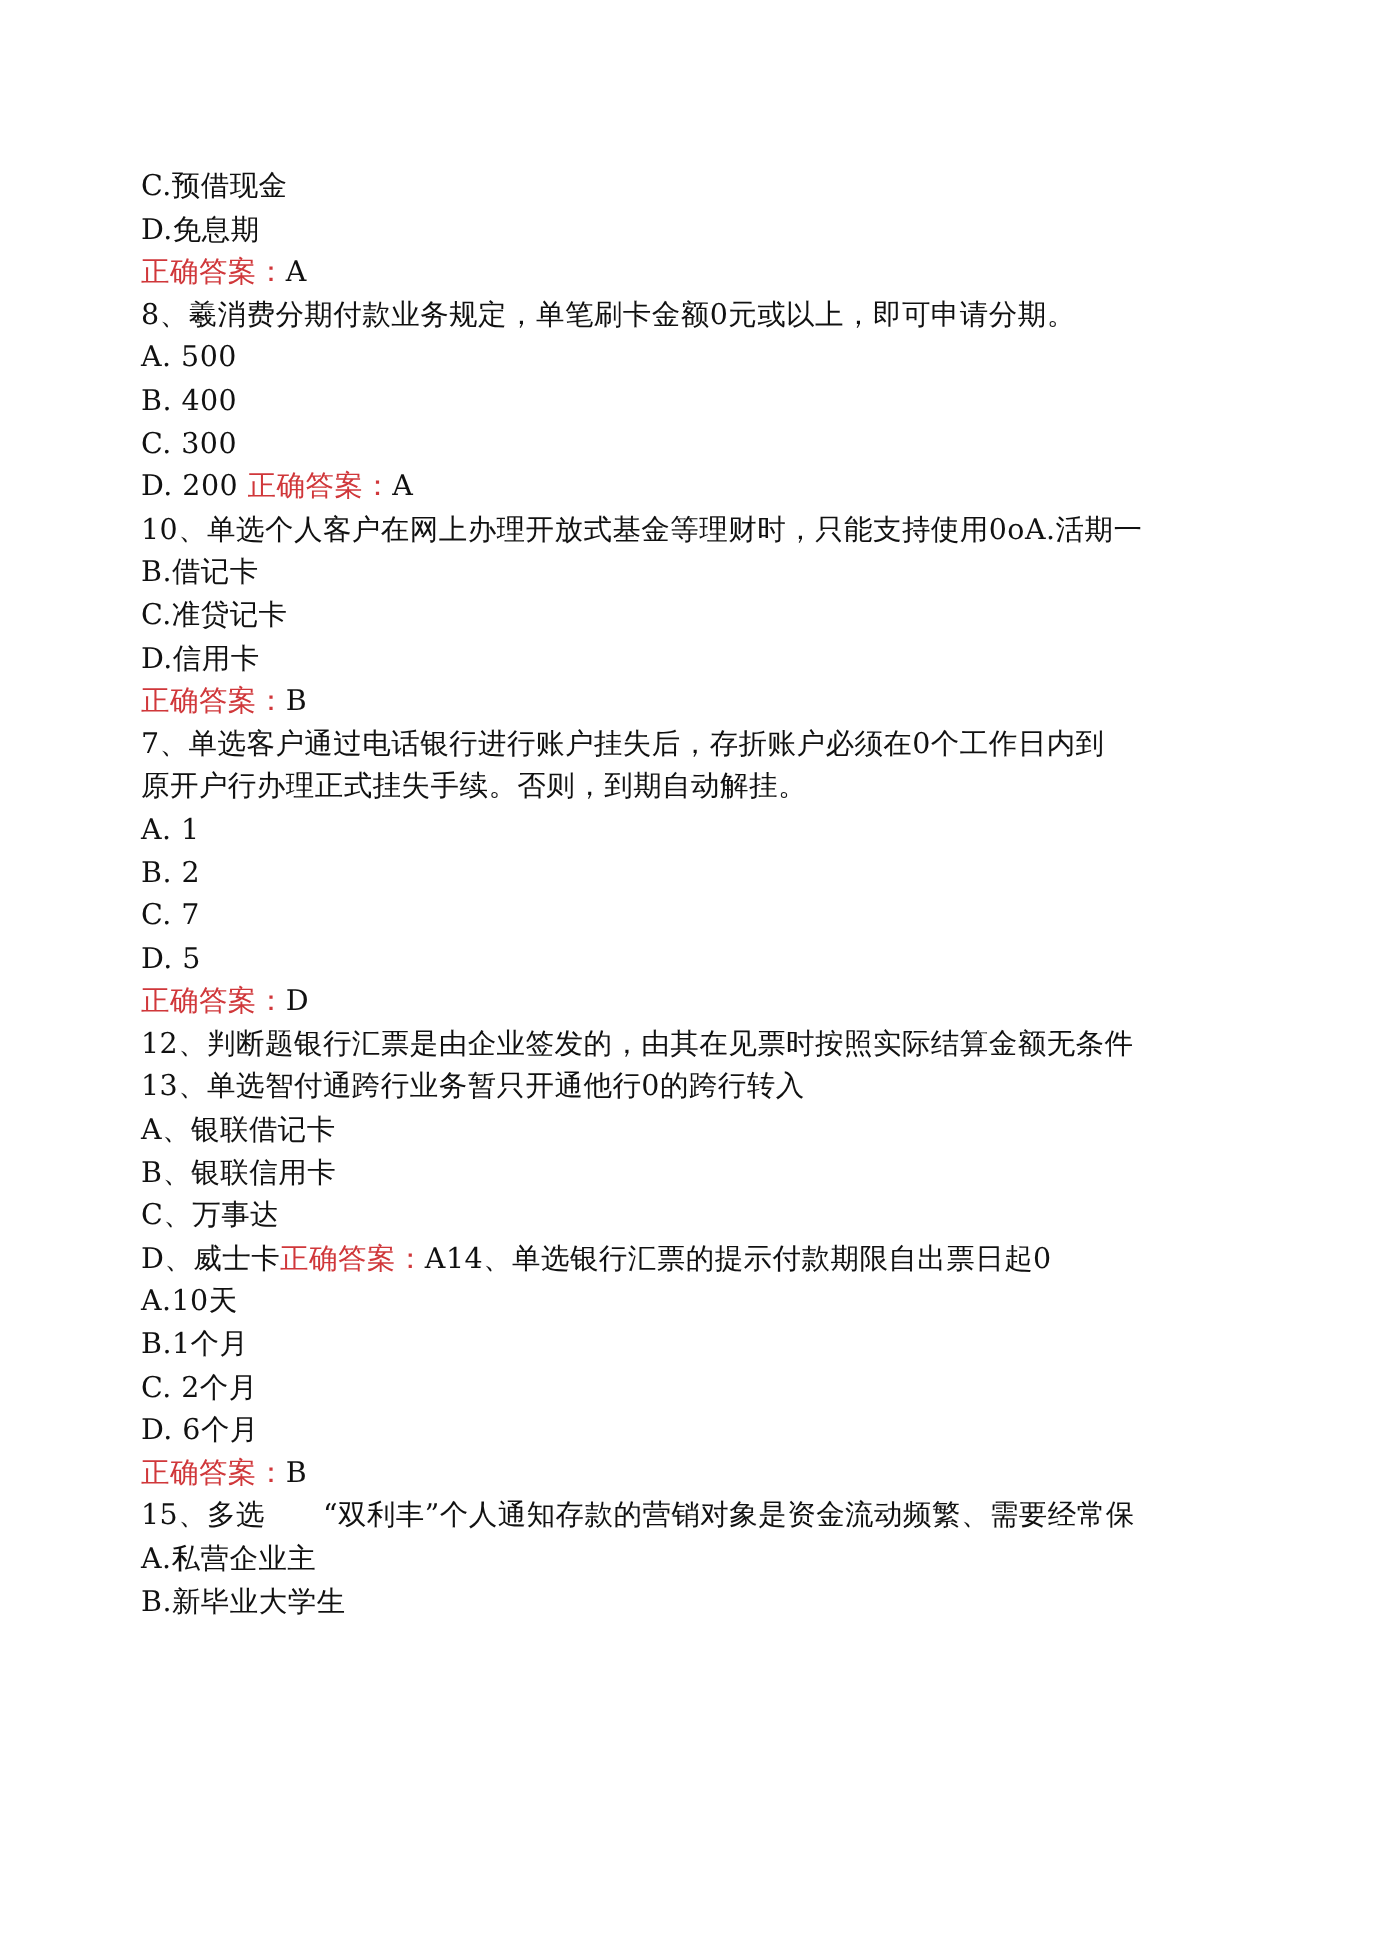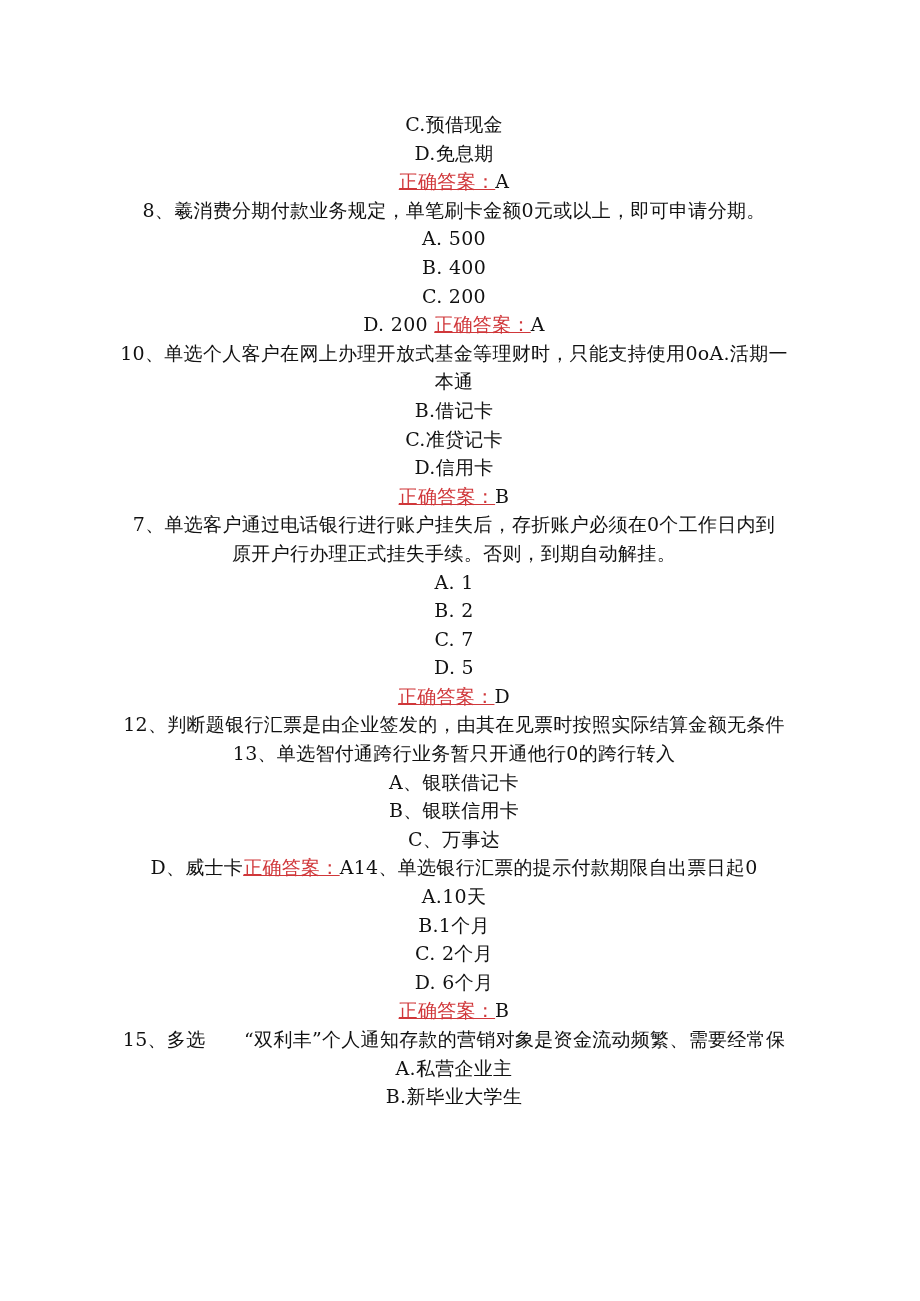--- a/index.html
+++ b/index.html
@@ -1,35 +1,34 @@
 <!DOCTYPE html>
 <html><head>
 <meta charset="utf-8">
 <style>
   html, body { margin: 0; padding: 0; background: #ffffff; }
   body { width: 920px; height: 1301px; position: relative; overflow: hidden;
          font-family: "DejaVu Serif", "Liberation Serif", serif; color: #111111; }
-  .page { position: absolute; left: 74px; top: 110px; width: 760px; text-align: center; }
+  .page { position: absolute; left: 94px; top: 110px; width: 760px; }
   .line { font-size: 19px; line-height: 28.6px; height: 28.6px; white-space: nowrap; letter-spacing: 0.3px; }
-  .ans { color: #d0373a; text-decoration: underline; }
+  .ans { color: #d0373a; }
 </style>
 </head>
 <body>
 
 <div class="page">
   <div class="line"><span>C.预借现金</span></div>
   <div class="line"><span>D.免息期</span></div>
   <div class="line"><span></span><span class="ans">正确答案：</span><span>A</span></div>
   <div class="line"><span>8、羲消费分期付款业务规定，单笔刷卡金额0元或以上，即可申请分期。</span></div>
   <div class="line"><span>A. 500</span></div>
   <div class="line"><span>B. 400</span></div>
-  <div class="line"><span>C. 200</span></div>
+  <div class="line"><span>C. 300</span></div>
   <div class="line"><span>D. 200 </span><span class="ans">正确答案：</span><span>A</span></div>
   <div class="line"><span>10、单选个人客户在网上办理开放式基金等理财时，只能支持使用0oA.活期一</span></div>
-  <div class="line"><span>本通</span></div>
   <div class="line"><span>B.借记卡</span></div>
   <div class="line"><span>C.准贷记卡</span></div>
   <div class="line"><span>D.信用卡</span></div>
   <div class="line"><span></span><span class="ans">正确答案：</span><span>B</span></div>
   <div class="line"><span>7、单选客户通过电话银行进行账户挂失后，存折账户必须在0个工作日内到</span></div>
   <div class="line"><span>原开户行办理正式挂失手续。否则，到期自动解挂。</span></div>
   <div class="line"><span>A. 1</span></div>
   <div class="line"><span>B. 2</span></div>
   <div class="line"><span>C. 7</span></div>
   <div class="line"><span>D. 5</span></div>

